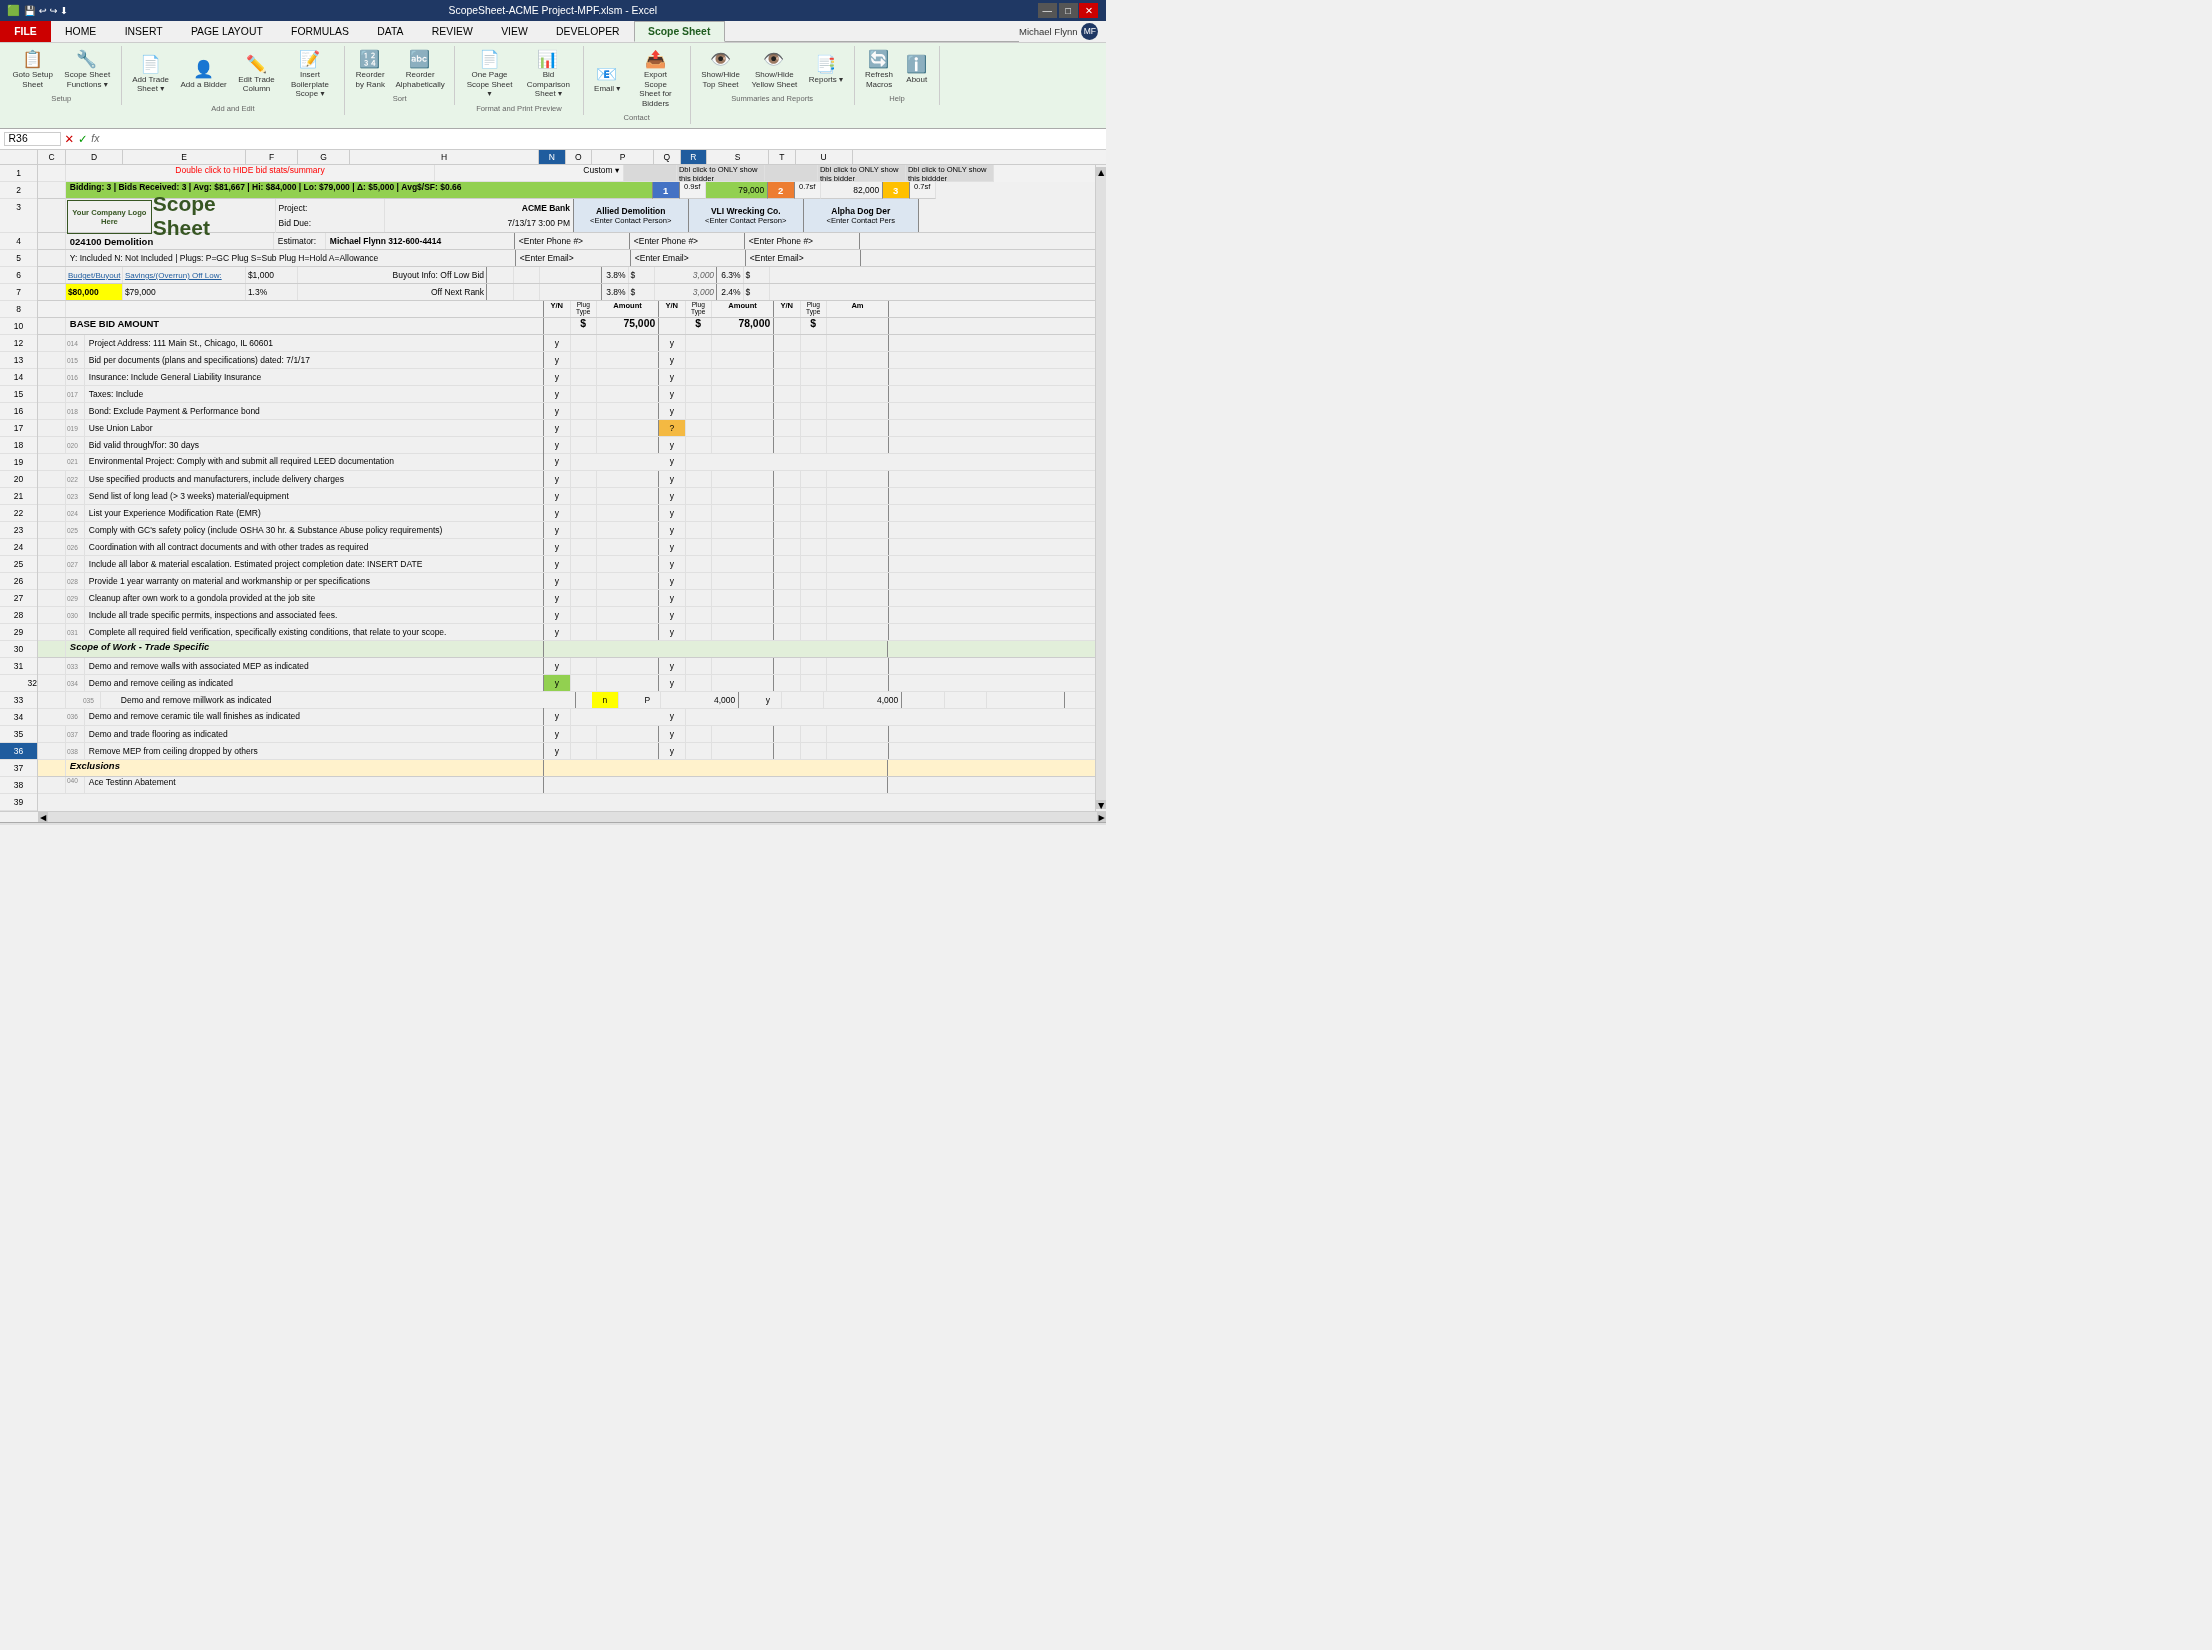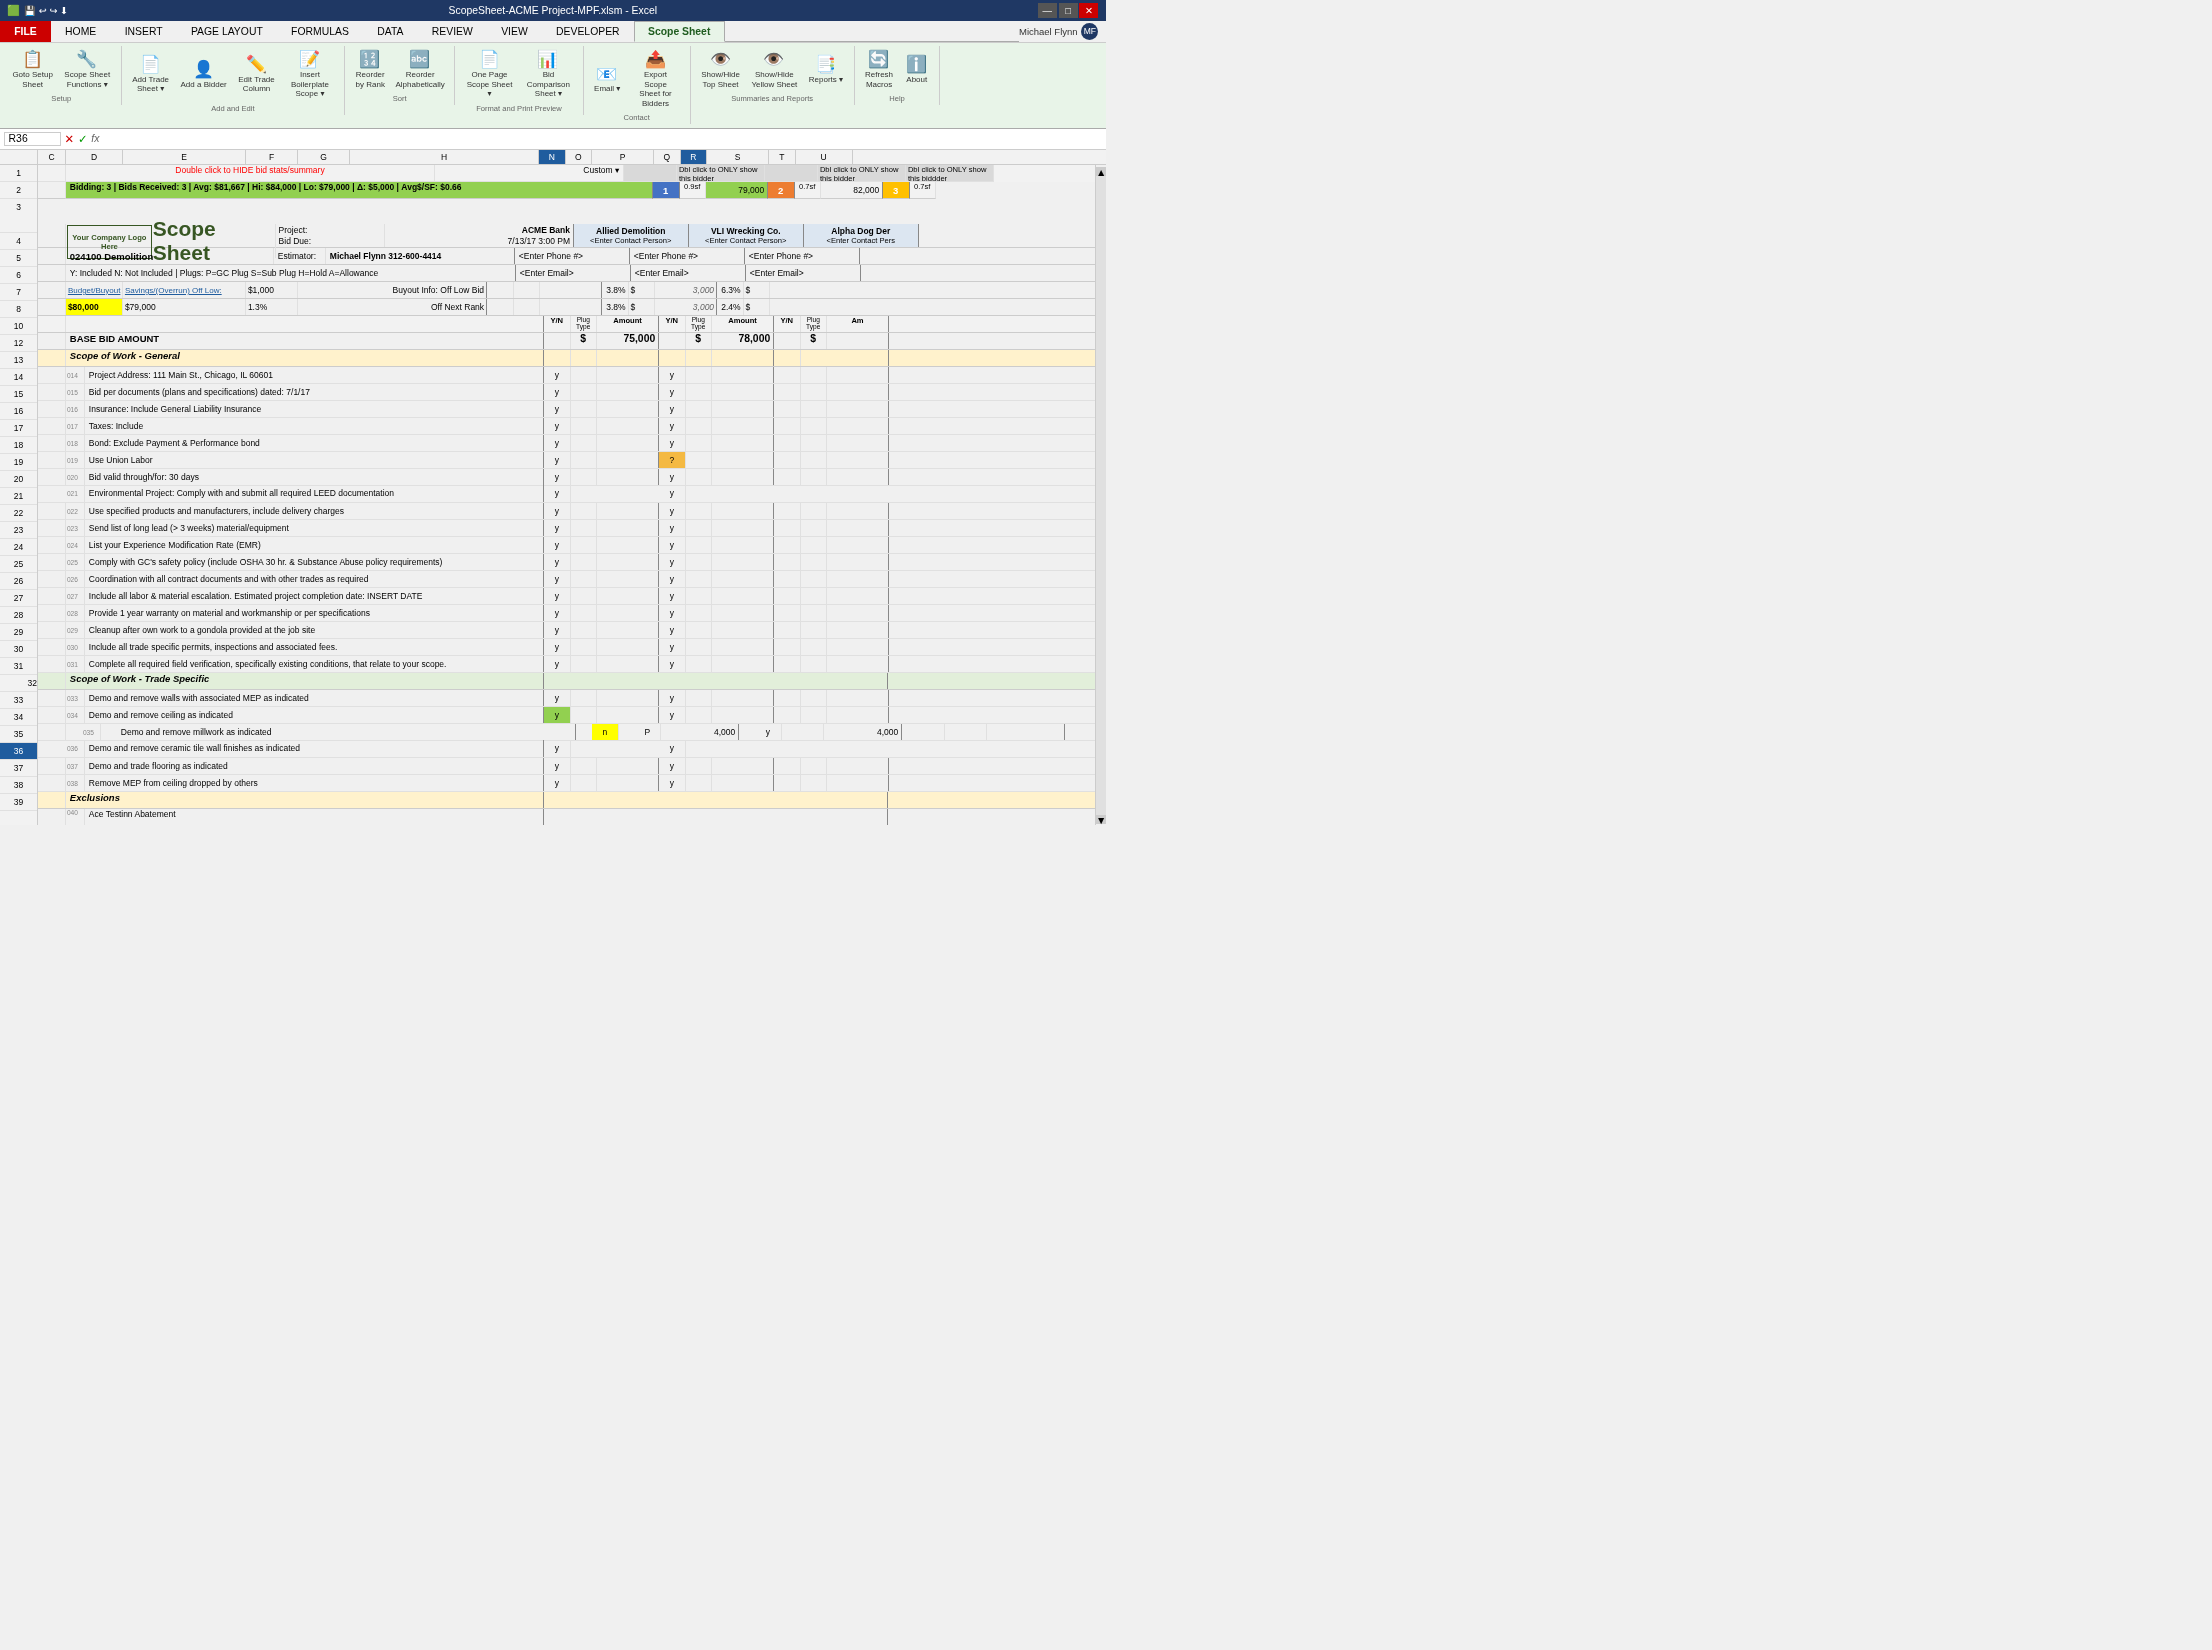--- a/index.html
+++ b/index.html
@@ -283,21 +283,21 @@
         <div style="width:26.5px;background:#4472c4;color:white;border-right:0.9px solid #888;border-bottom:0.9px solid #ccc;font-size:9.5px;font-weight:bold;text-align:center;line-height:17px;">1</div>
         <div style="width:26.5px;background:#f2f2f2;border-right:0.9px solid #e0e0e0;border-bottom:0.9px solid #ccc;font-size:7.6px;text-align:center;">0.9sf</div>
         <div style="width:62px;background:#92d050;border-right:0.9px solid #888;border-bottom:0.9px solid #ccc;font-size:8.5px;text-align:right;padding-right:2.8px;line-height:17px;">79,000</div>
         <div style="width:26.5px;background:#ed7d31;color:white;border-right:0.9px solid #888;border-bottom:0.9px solid #ccc;font-size:9.5px;font-weight:bold;text-align:center;line-height:17px;">2</div>
         <div style="width:26.5px;background:#f2f2f2;border-right:0.9px solid #e0e0e0;border-bottom:0.9px solid #ccc;font-size:7.6px;text-align:center;">0.7sf</div>
         <div style="width:62px;border-right:0.9px solid #888;border-bottom:0.9px solid #ccc;font-size:8.5px;text-align:right;padding-right:2.8px;line-height:17px;">82,000</div>
         <div style="width:26.5px;background:#ffc000;color:white;border-right:0.9px solid #888;border-bottom:0.9px solid #ccc;font-size:9.5px;font-weight:bold;text-align:center;line-height:17px;">3</div>
         <div style="width:26.5px;background:#f2f2f2;border-right:0.9px solid #e0e0e0;border-bottom:0.9px solid #ccc;font-size:7.6px;text-align:center;">0.7sf</div>
       </div>
 
-      <div style="display:flex;height:24px;border-bottom:0.9px solid #ccc;margin-top:25px;">
+      <div style="display:flex;height:34px;border-bottom:0.9px solid #ccc;">
         <div style="width:28px;border-right:0.9px solid #e0e0e0;"></div>
 
         <div style="width:85px;height:34px;border:1.9px solid #375623;border-right:0.9px solid #375623;margin:0.9px;display:flex;align-items:center;justify-content:center;font-size:7.6px;text-align:center;color:#375623;font-weight:bold;">Your Company Logo Here</div>
 
         <div style="width:123px;height:34px;display:flex;align-items:center;justify-content:center;font-size:21px;font-weight:bold;color:#375623;border-right:0.9px solid #e0e0e0;">Scope Sheet</div>
 
         <div style="width:109px;border-right:0.9px solid #e0e0e0;display:flex;flex-direction:column;justify-content:space-around;padding:0.9px 2.8px;font-size:8.5px;">
           <div>Project:</div>
           <div>Bid Due:</div>
         </div>
@@ -393,32 +393,20 @@
         <div style="width:26.5px;border-right:0.9px solid #e0e0e0;text-align:center;font-weight:bold;">$</div>
         <div style="width:62px;border-right:0.9px solid #888;text-align:right;padding-right:2.8px;font-weight:bold;">75,000</div>
         <div style="width:26.5px;border-right:0.9px solid #e0e0e0;"></div>
         <div style="width:26.5px;border-right:0.9px solid #e0e0e0;text-align:center;font-weight:bold;">$</div>
         <div style="width:62px;border-right:0.9px solid #888;text-align:right;padding-right:2.8px;font-weight:bold;">78,000</div>
         <div style="width:26.5px;border-right:0.9px solid #e0e0e0;"></div>
         <div style="width:26.5px;border-right:0.9px solid #e0e0e0;text-align:center;font-weight:bold;">$</div>
         <div style="width:62px;border-right:0.9px solid #888;"></div>
       </div>
 
-      <div class="grid-row" style="height:17px;border-bottom:0.9px solid #ccc;background:#fff2cc;">
-        <div style="width:28px;border-right:0.9px solid #e0e0e0;background:#fff2cc;"></div>
-        <div style="width:478px;border-right:0.9px solid #888;padding:0 3.8px;font-size:9.5px;font-weight:bold;font-style:italic;background:#fff2cc;">Scope of Work - General</div>
-        <div style="width:26.5px;background:#fff2cc;border-right:0.9px solid #e0e0e0;"></div>
-        <div style="width:26.5px;background:#fff2cc;border-right:0.9px solid #e0e0e0;"></div>
-        <div style="width:62px;background:#fff2cc;border-right:0.9px solid #888;"></div>
-        <div style="width:26.5px;background:#fff2cc;border-right:0.9px solid #e0e0e0;"></div>
-        <div style="width:26.5px;background:#fff2cc;border-right:0.9px solid #e0e0e0;"></div>
-        <div style="width:62px;background:#fff2cc;border-right:0.9px solid #888;"></div>
-        <div style="width:26.5px;background:#fff2cc;border-right:0.9px solid #e0e0e0;"></div>
-        <div style="width:88px;background:#fff2cc;border-right:0.9px solid #888;"></div>
-      </div>
 
       <div id="scope-general-rows">
           <div class="grid-row" style="height: 17px; border-bottom: 0.9px solid rgb(224, 224, 224);">
     <div style="width:28px;border-right:0.9px solid #e0e0e0;"></div>
     <div style="width:19px;border-right:0.9px solid #e0e0e0;font-size:6.6px;color:#888;padding:0 0.9px;line-height:17px;">014</div>
     <div style="width:459px;border-right:0.9px solid #888;padding:0 3.8px;font-size:8.5px;line-height:17px;overflow:hidden;">Project Address: 111 Main St., Chicago, IL 60601</div>
     <div style="width:26.5px;border-right:0.9px solid #e0e0e0;text-align:center;font-size:8.5px;line-height:17px;">y</div>
     <div style="width:26.5px;border-right:0.9px solid #e0e0e0;"></div>
     <div style="width:62px;border-right:0.9px solid #888;"></div>
     <div style="width:26.5px;border-right:0.9px solid #e0e0e0;text-align:center;font-size:8.5px;line-height:17px;">y</div>

